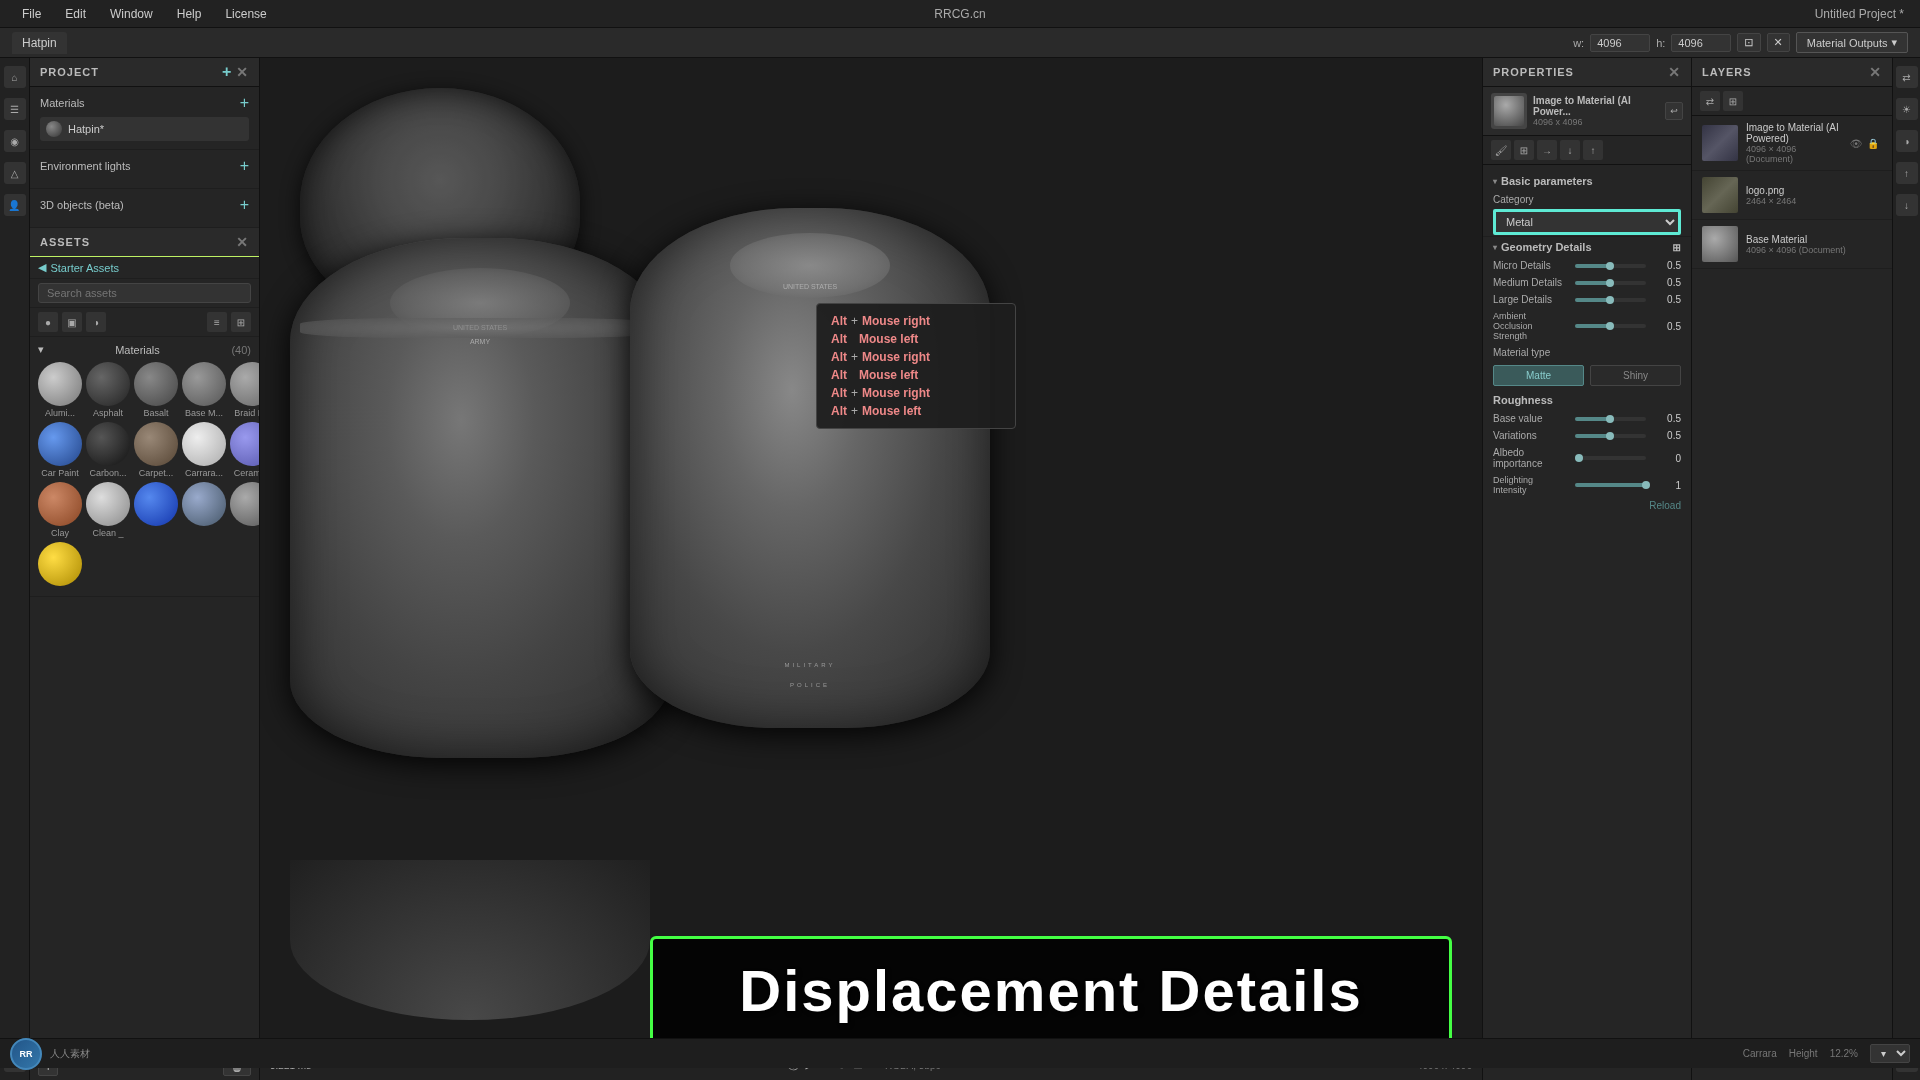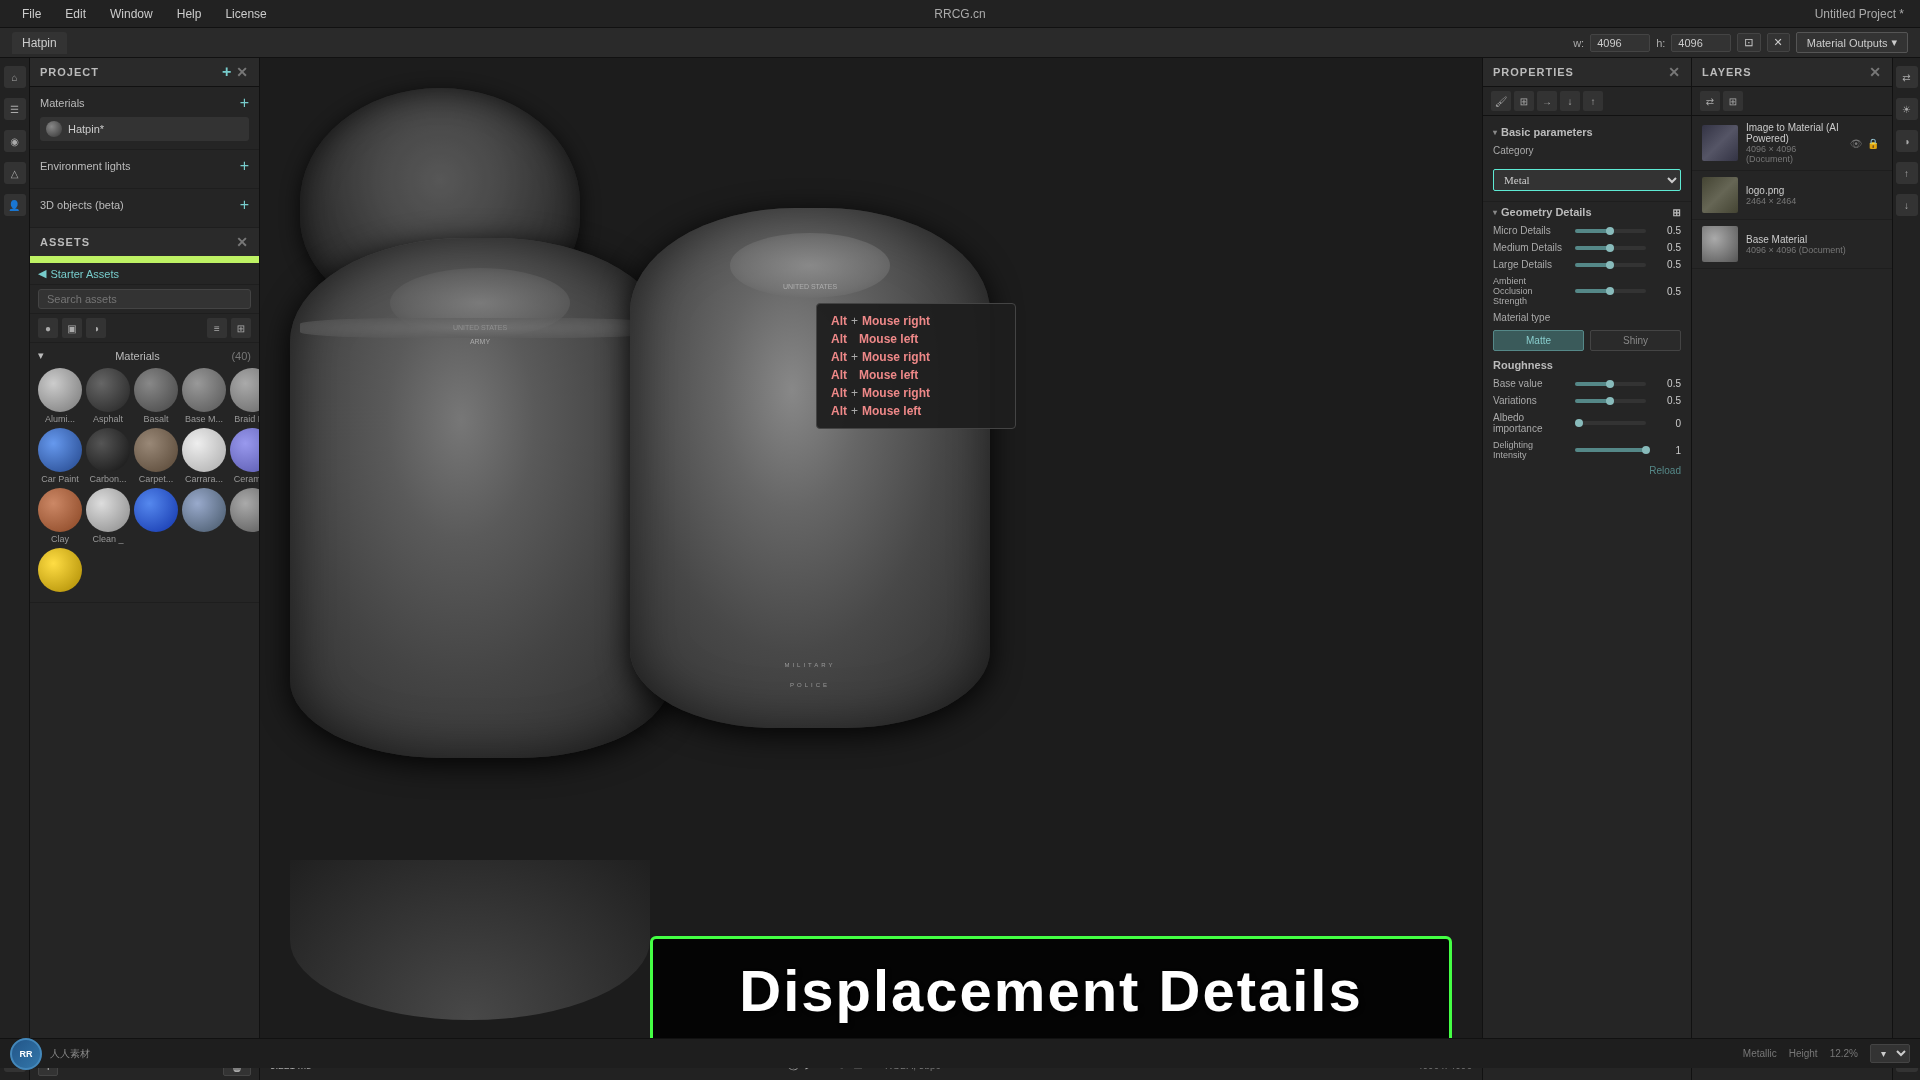--- a/index.html
+++ b/index.html
@@ -213,21 +213,21 @@
       overflow: hidden;
       display: flex;
       flex-direction: column;
     }
     .assets-header {
       display: flex;
       align-items: center;
       justify-content: space-between;
       padding: 6px 10px;
       background: #2a2a2a;
-      border-bottom: 7px solid #bef264;
+      border-bottom: 1px solid #bef264;
       font-size: 11px;
       font-weight: bold;
       color: #bbb;
       text-transform: uppercase;
       letter-spacing: 1px;
     }
     .back-btn {
       display: flex;
       align-items: center;
       gap: 4px;
@@ -518,28 +518,27 @@
       top: 50%;
       width: 8px;
       height: 8px;
       background: #88bbbb;
       border-radius: 50%;
       transform: translateY(-50%);
     }
     .category-select {
       width: 100%;
       background: #333;
-      border: 1px solid #5eead4;
+      border: 3px solid #5eead4;
       color: #ccc;
       padding: 3px 6px;
       font-size: 11px;
       border-radius: 2px;
-      margin: 10px 10px;
+      margin: 1px 10px;
       width: calc(100% - 20px);
-      font-family: Liberation Serif, serif;
     }
     .geometry-section {
       border-top: 1px solid #1e1e1e;
     }
     .material-type-row {
       display: flex;
       padding: 4px 10px;
       gap: 6px;
     }
     .mat-type-btn {
@@ -968,20 +967,32 @@
       <span style="margin-left:auto;color:#777;font-size:10px;">4096 x 4096</span>
     </div>
   </div>
 
   <div class="properties-panel">
     <div class="panel-header">
       <span>PROPERTIES</span>
       <span class="panel-close">✕</span>
     </div>
 
+    <div class="prop-top">
+      <div class="prop-thumb">
+        <div class="prop-thumb-inner"></div>
+      </div>
+      <div class="prop-title-area">
+        <div class="prop-title">Image to Material (AI Power...</div>
+        <div class="prop-subtitle">4096 x 4096</div>
+      </div>
+      <div class="prop-actions">
+        <button class="prop-action-btn">↩</button>
+      </div>
+    </div>
 
     <div class="prop-toolbar">
       <div class="prop-tool-icon">🖌</div>
       <div class="prop-tool-icon">⊞</div>
       <div class="prop-tool-icon">→</div>
       <div class="prop-tool-icon">↓</div>
       <div class="prop-tool-icon">↑</div>
     </div>
 
     <div class="prop-scroll">
@@ -1156,21 +1167,21 @@
 
 <div class="global-bottom">
   <div style="display:flex;align-items:center;gap:30px;flex:1;">
 
     <div style="display:flex;align-items:center;gap:8px;">
       <div style="width:32px;height:32px;border-radius:50%;background:linear-gradient(135deg,#225588,#3377aa);border:2px solid #4488bb;display:flex;align-items:center;justify-content:center;font-size:9px;color:white;font-weight:bold;">RR</div>
       <span style="color:#888;font-size:10px;">人人素材</span>
     </div>
 
     <div style="margin-left:auto;display:flex;align-items:center;gap:12px;">
-      <span class="bottom-info">Metallic</span>
+      <span class="bottom-info">Carrara</span>
       <span class="bottom-info">Height</span>
       <span class="bottom-info">12.2%</span>
       <select class="mat-select">
         <option>▾</option>
       </select>
     </div>
   </div>
 </div>
 
 </body></html>

